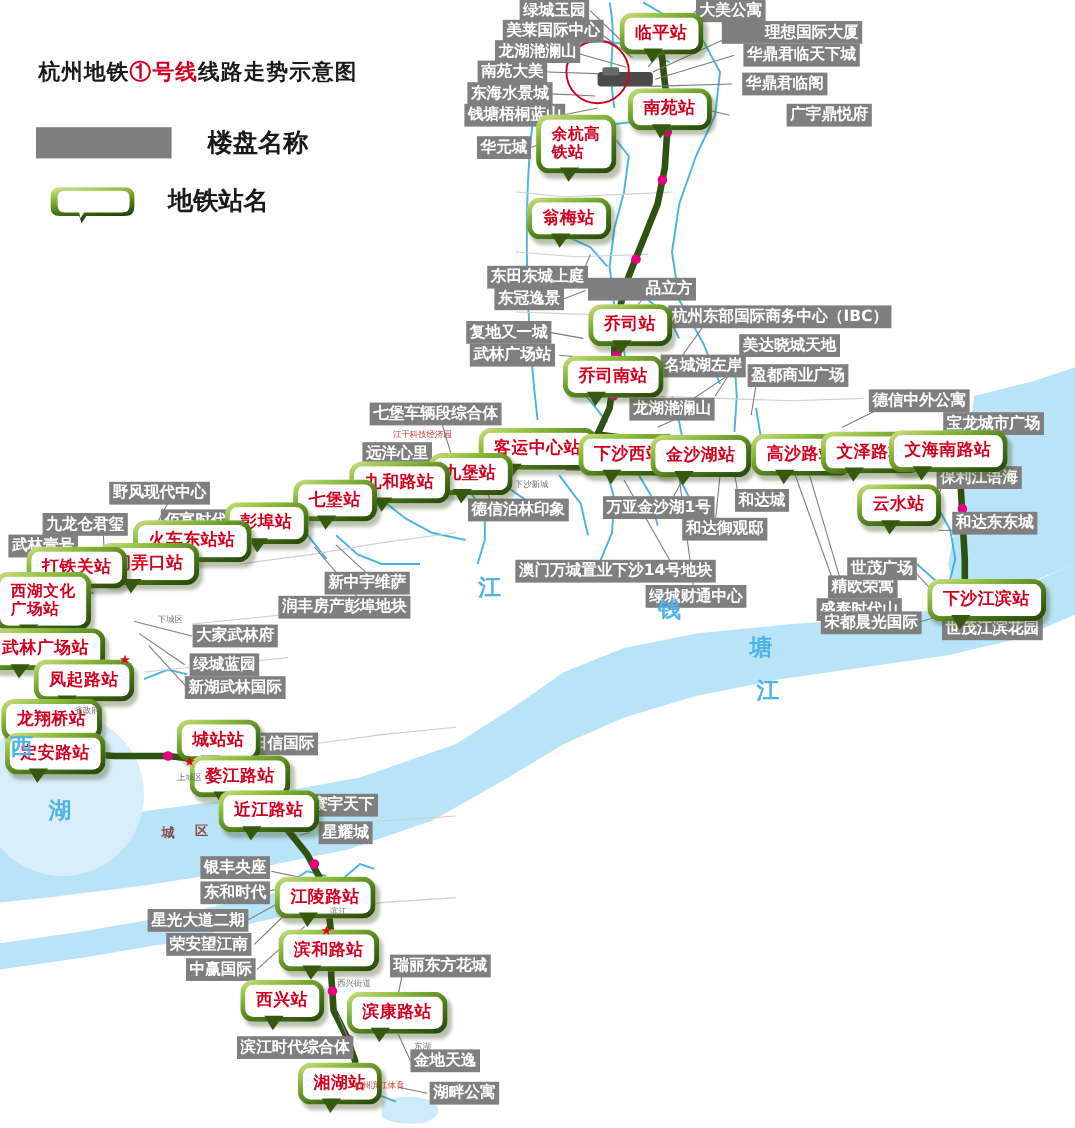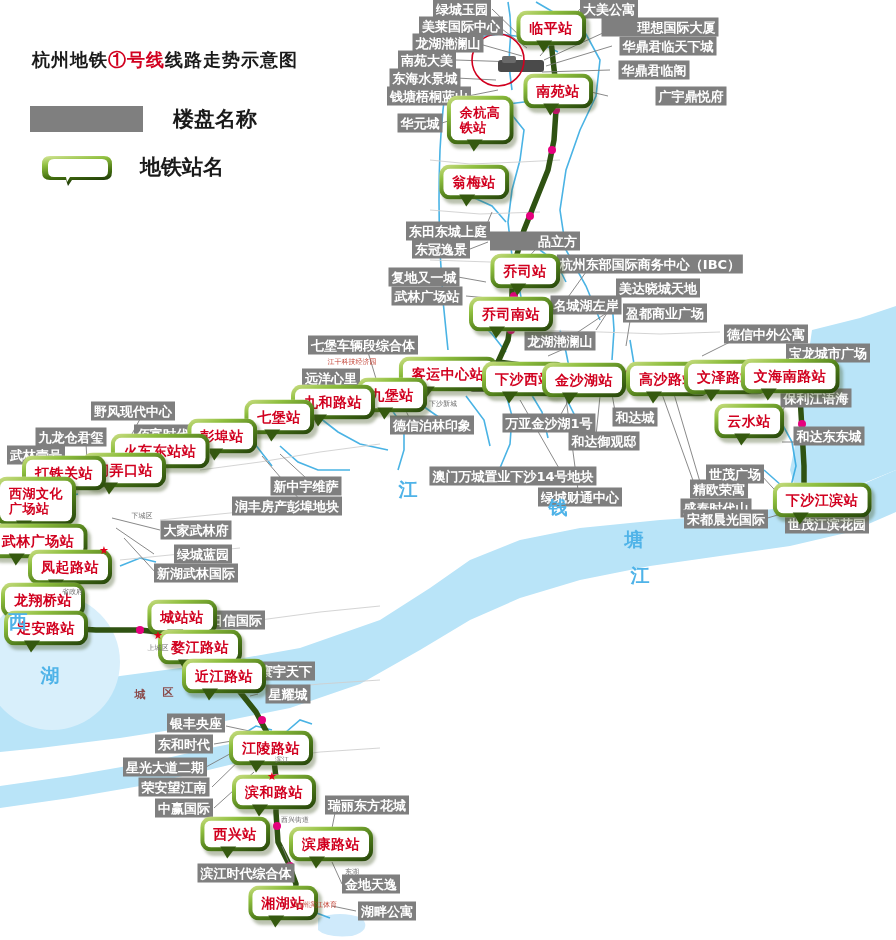--- a/index.html
+++ b/index.html
@@ -371,27 +371,27 @@
     <div class="prop" style="left: 363px; top: 345px;">七堡车辆段综合体</div>
     <div class="prop" style="left: 331px; top: 378px;">远洋心里</div>
     <div class="prop" style="left: 432px; top: 425px;">德信泊林印象</div>
     <div class="prop" style="left: 306px; top: 486px;">新中宇维萨</div>
     <div class="prop" style="left: 287px; top: 506px;">润丰房产彭埠地块</div>
     <div class="prop" style="left: 176px; top: 434px;">佰富时代中心</div>
     <div class="prop" style="left: 133px; top: 411px;">野风现代中心</div>
     <div class="prop" style="left: 71px; top: 437px;">九龙仓君玺</div>
     <div class="prop" style="left: 36px; top: 455px;">武林壹号</div>
     <div class="prop" style="left: 196px; top: 530px;">大家武林府</div>
-    <div class="prop" style="left: 187px; top: 554px; margin-left: 16px;">绿城蓝园</div>
+    <div class="prop" style="left: 187px; top: 554px;">绿城蓝园</div>
     <div class="prop" style="left: 196px; top: 573px;">新湖武林国际</div>
     <div class="prop" style="left: 236px; top: 620px;">日信国际</div>
     <div class="prop" style="left: 286px; top: 671px; text-align: right;">寰宇天下</div>
     <div class="prop" style="left: 288px; top: 694px;">星耀城</div>
     <div class="prop" style="left: 196px; top: 723px;">银丰央座</div>
-    <div class="prop" style="left: 184px; top: 744px;">东和时代</div>
+    <div class="prop" style="left: 196px; top: 744px;">东和时代</div>
     <div class="prop" style="left: 165px; top: 767px;">星光大道二期</div>
     <div class="prop" style="left: 174px; top: 787px;">荣安望江南</div>
     <div class="prop" style="left: 184px; top: 808px;">中赢国际</div>
     <div class="prop" style="left: 367px; top: 805px;">瑞丽东方花城</div>
     <div class="prop" style="left: 246px; top: 873px;">滨江时代综合体</div>
     <div class="prop" style="left: 371px; top: 884px;">金地天逸</div>
     <div class="prop" style="left: 387px; top: 911px;">湖畔公寓</div>
     <div class="sta" style="left: 551px; top: 28px;"><div class="bub">临平站</div></div>
     <div class="sta" style="left: 558px; top: 91px;"><div class="bub">南苑站</div></div>
     <div class="sta two" style="left: 480px; top: 120px;"><div class="bub">余杭高<br>铁站</div></div>

